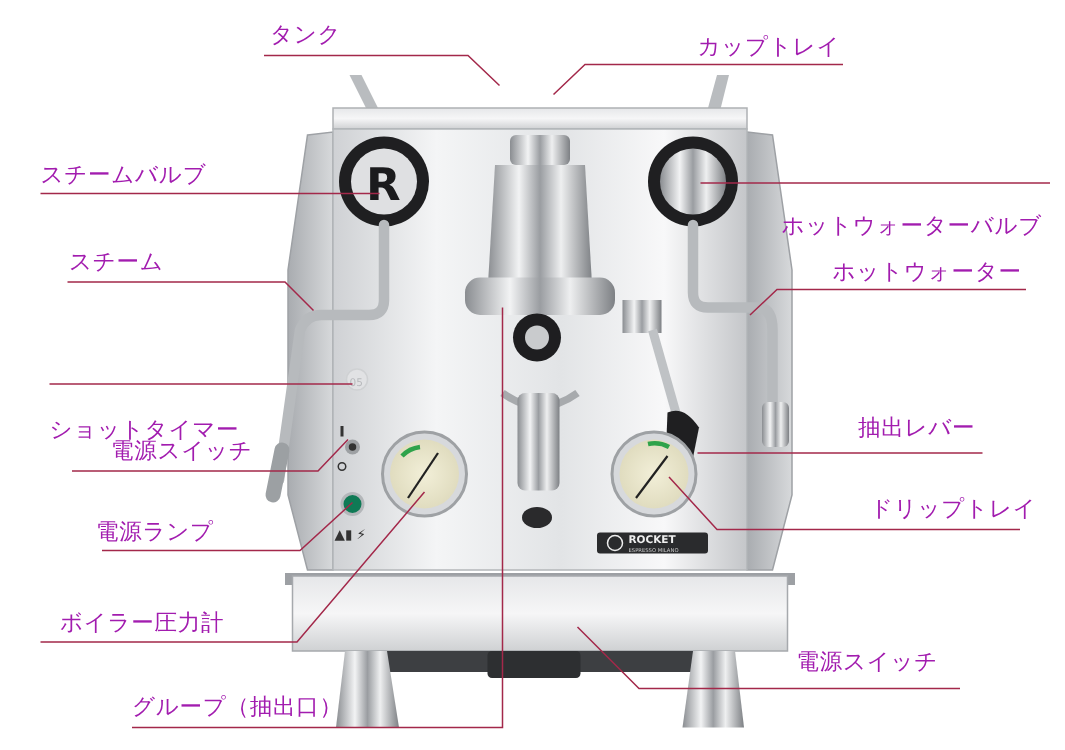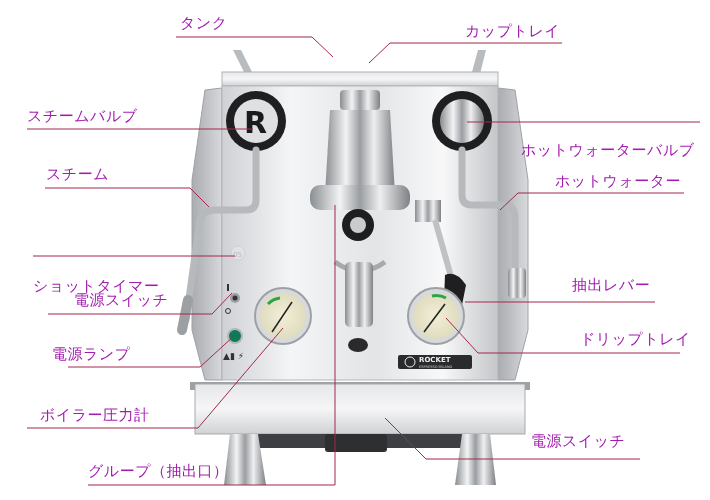--- a/index.html
+++ b/index.html
@@ -140,19 +140,19 @@
   </svg>
 
   <div class="label" style="left:180px; top:14px;">タンク</div>
   <div class="label" style="left:27px; top:107px;">スチームバルブ</div>
   <div class="label" style="left:465px; top:22px;">カップトレイ</div>
   <div class="label" style="left:521px; top:101px;margin-top:40px;">ホットウォーターバルブ</div>
   <div class="label" style="left:46px; top:165px;">スチーム</div>
   <div class="label" style="left:555px; top:172px;">ホットウォーター</div>
   <div class="label" style="left:33px; top:233px;margin-top:44px;">ショットタイマー</div>
   <div class="label" style="left:46px; top:291px;margin-left:28px;">電源スイッチ</div>
-  <div class="label" style="left:52px; top:345px;">電源ランプ</div>
+  <div class="label" style="left:64px; top:345px;">電源ランプ</div>
   <div class="label" style="left:28px; top:406px;margin-left:12px;">ボイラー圧力計</div>
   <div class="label" style="left:88px; top:462px;">グループ（抽出口）</div>
   <div class="label" style="left:572px; top:276px;">抽出レバー</div>
   <div class="label" style="left:580px; top:330px;">ドリップトレイ</div>
   <div class="label" style="left:531px; top:432px;">電源スイッチ</div>
 </div>
 
 </body></html>

